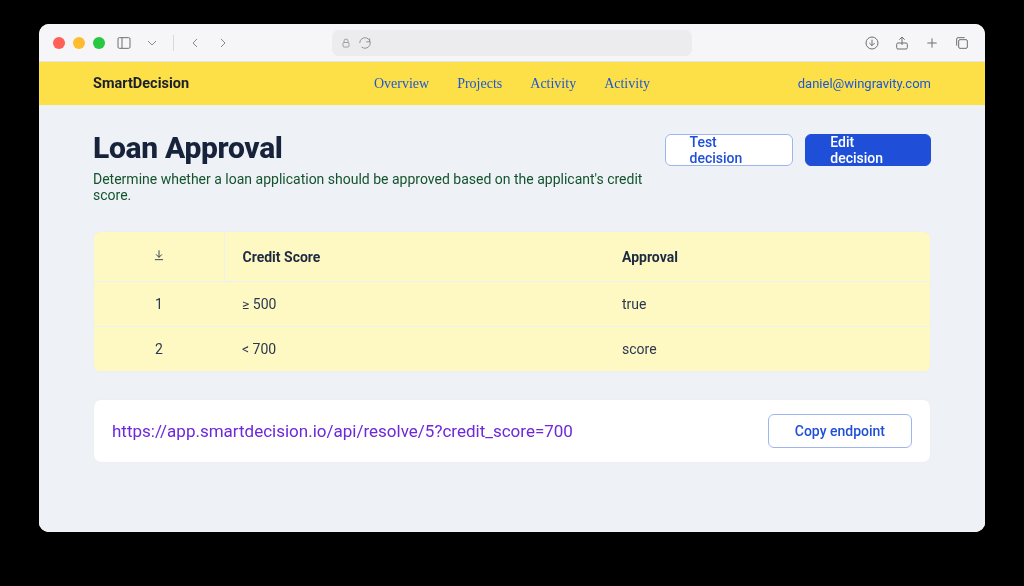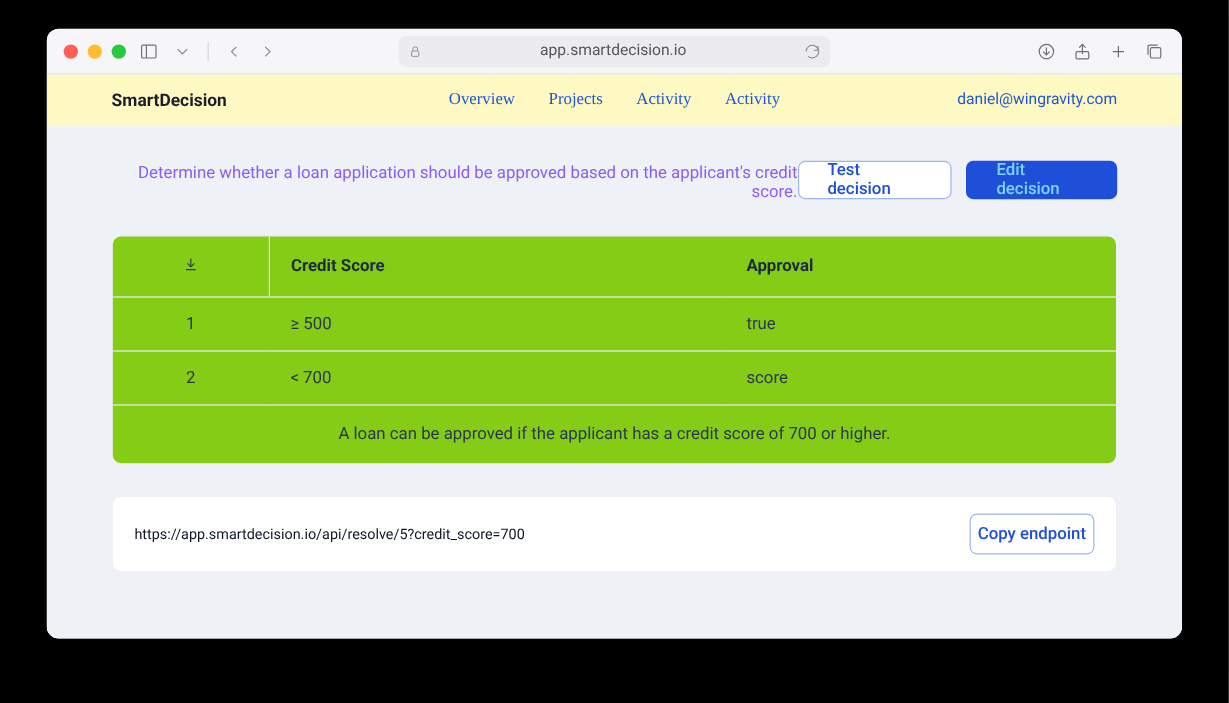--- a/index.html
+++ b/index.html
@@ -66,46 +66,46 @@
   .chrome-left { display:flex; align-items:center; gap:10px; }
   .sidebar-btn svg { stroke:#6f6f73; }
 
   
   .app { flex:1; display:flex; flex-direction:column; background:#fff; }
   .topnav {
     height:44px;
     display:flex; align-items:center;
     padding:0 54px;
     border-bottom:1px solid #eef0f3;
-    background:#fef9c3;
+    background:#fde047;
   }
   .brand { font-weight:700; font-size:14.5px; color:#1b1f2a; }
   .navlinks { display:flex; gap:28px; margin-left:auto; margin-right:auto; position:absolute; left:50%; transform:translateX(-50%); }
   .navlinks a { color:#1d56d6; font-size:14px; text-decoration:none; font-weight:500;font-family:Liberation Serif, serif; }
   .user { margin-left:auto; color:#1d56d6; font-size:13px; }
 
   .content {
     flex:1;
     background:#eef1f6;
     padding:24px 54px 30px;
     overflow:auto;
   }
   .header-row { display:flex; align-items:flex-start; }
   .title { font-size:30px; font-weight:800; color:#16233b; letter-spacing:-0.3px; }
-  .subtitle { font-size:14px; color:#8b5cf6; margin-top:6px;text-align:right; }
+  .subtitle { font-size:14px; color:#14532d; margin-top:6px; }
   .header-buttons { margin-left:auto; display:flex; gap:12px; margin-top:4px;}
   .btn {
     height:32px; padding:0 24px; border-radius:6px; font-size:14px; font-weight:500;
     display:flex; align-items:center; cursor:pointer;
   }
   .btn-outline { background:#fff; color:#1f4fd8; border:1px solid #9db6f0; }
-  .btn-primary { background:#1f4fd8; color:#7dd3fc; border:1px solid #1f4fd8; }
+  .btn-primary { background:#1f4fd8; color:#ffffff; border:1px solid #1f4fd8; }
 
   .card {
-    background:#84cc16; border-radius:8px; margin-top:28px;
+    background:#fef9c3; border-radius:8px; margin-top:28px;
     border:1px solid #edeff3;
   }
   table { width:100%; border-collapse:collapse; }
   thead th {
     text-align:left; font-size:14px; font-weight:700; color:#1e2a42;
     padding:16px 18px; border-bottom:1px solid #edeff3;
   }
   thead th:first-child { width:130px; text-align:center; }
   thead th.col2 { width:380px; border-left:1px solid #edeff3;}
   tbody td {
@@ -116,23 +116,23 @@
   .note-row td { color:#4a5568; font-size:14px; padding:16px 18px; border-bottom:none;}
 
   .endpoint-card {
     background:#fff; border-radius:8px; margin-top:26px;
     border:1px solid #edeff3;
     padding:14px 18px;
     display:flex; align-items:center;
   }
   .endpoint-left { display:flex; flex-direction:column; gap:4px;}
   .endpoint-title { font-size:15px; font-weight:700; color:#1e2a42; }
-  .endpoint-url { font-size:12px; color:#0f172a;text-align:center; }
+  .endpoint-url { font-size:17px; color:#6d28d9;text-align:center; }
   .copy-btn {
-    margin-left:auto; height:34px; padding:0 6px; border-radius:6px;
+    margin-left:auto; height:34px; padding:0 26px; border-radius:6px;
     background:#fff; color:#1f4fd8; border:1px solid #9db6f0; font-size:14px; font-weight:500;
     display:flex; align-items:center; cursor:pointer;
   }
 </style>
 </head>
 <body>
 
 <div class="window">
 
   <div class="chrome">
@@ -166,21 +166,20 @@
       </div>
     </div>
 
     <div class="addrwrap">
       <span class="chrome-ico lock">
         <svg viewBox="0 0 24 24">
             <rect x="6" y="11" width="12" height="9" rx="2"></rect>
             <path d="M8 11V8a4 4 0 0 1 8 0v3"></path>
           </svg>
       </span>
-      <span class="url">app.smartdecision.io</span>
       <span class="chrome-ico reload">
         <svg viewBox="0 0 24 24">
             <path d="M3 12a9 9 0 1 1 3 6.7"></path>
             <polyline points="3 18 3 12 9 12" style="display:none"></polyline>
             <polyline points="20 4 20 10 14 10"></polyline>
           </svg>
       </span>
     </div>
 
     <div class="chrome-right">
@@ -221,20 +220,21 @@
         <a>Projects</a>
         <a>Activity</a>
         <a>Activity</a>
       </div>
       <div class="user">daniel@wingravity.com</div>
     </div>
 
     <div class="content">
       <div class="header-row">
         <div>
+          <div class="title">Loan Approval</div>
           <div class="subtitle">Determine whether a loan application should be approved based on the applicant's credit score.</div>
         </div>
         <div class="header-buttons">
           <div class="btn btn-outline">Test decision</div>
           <div class="btn btn-primary">Edit decision</div>
         </div>
       </div>
 
       <div class="card">
         <table>
@@ -257,23 +257,20 @@
             <tr>
               <td>1</td>
               <td>≥ 500</td>
               <td>true</td>
             </tr>
             <tr>
               <td>2</td>
               <td>&lt; 700</td>
               <td>score</td>
             </tr>
-            <tr class="note-row">
-              <td colspan="3">A loan can be approved if the applicant has a credit score of 700 or higher.</td>
-            </tr>
           </tbody>
         </table>
       </div>
 
       <div class="endpoint-card">
         <div class="endpoint-left">
           <div class="endpoint-url">https://app.smartdecision.io/api/resolve/5?credit_score=700</div>
         </div>
         <div class="copy-btn">Copy endpoint</div>
       </div>

